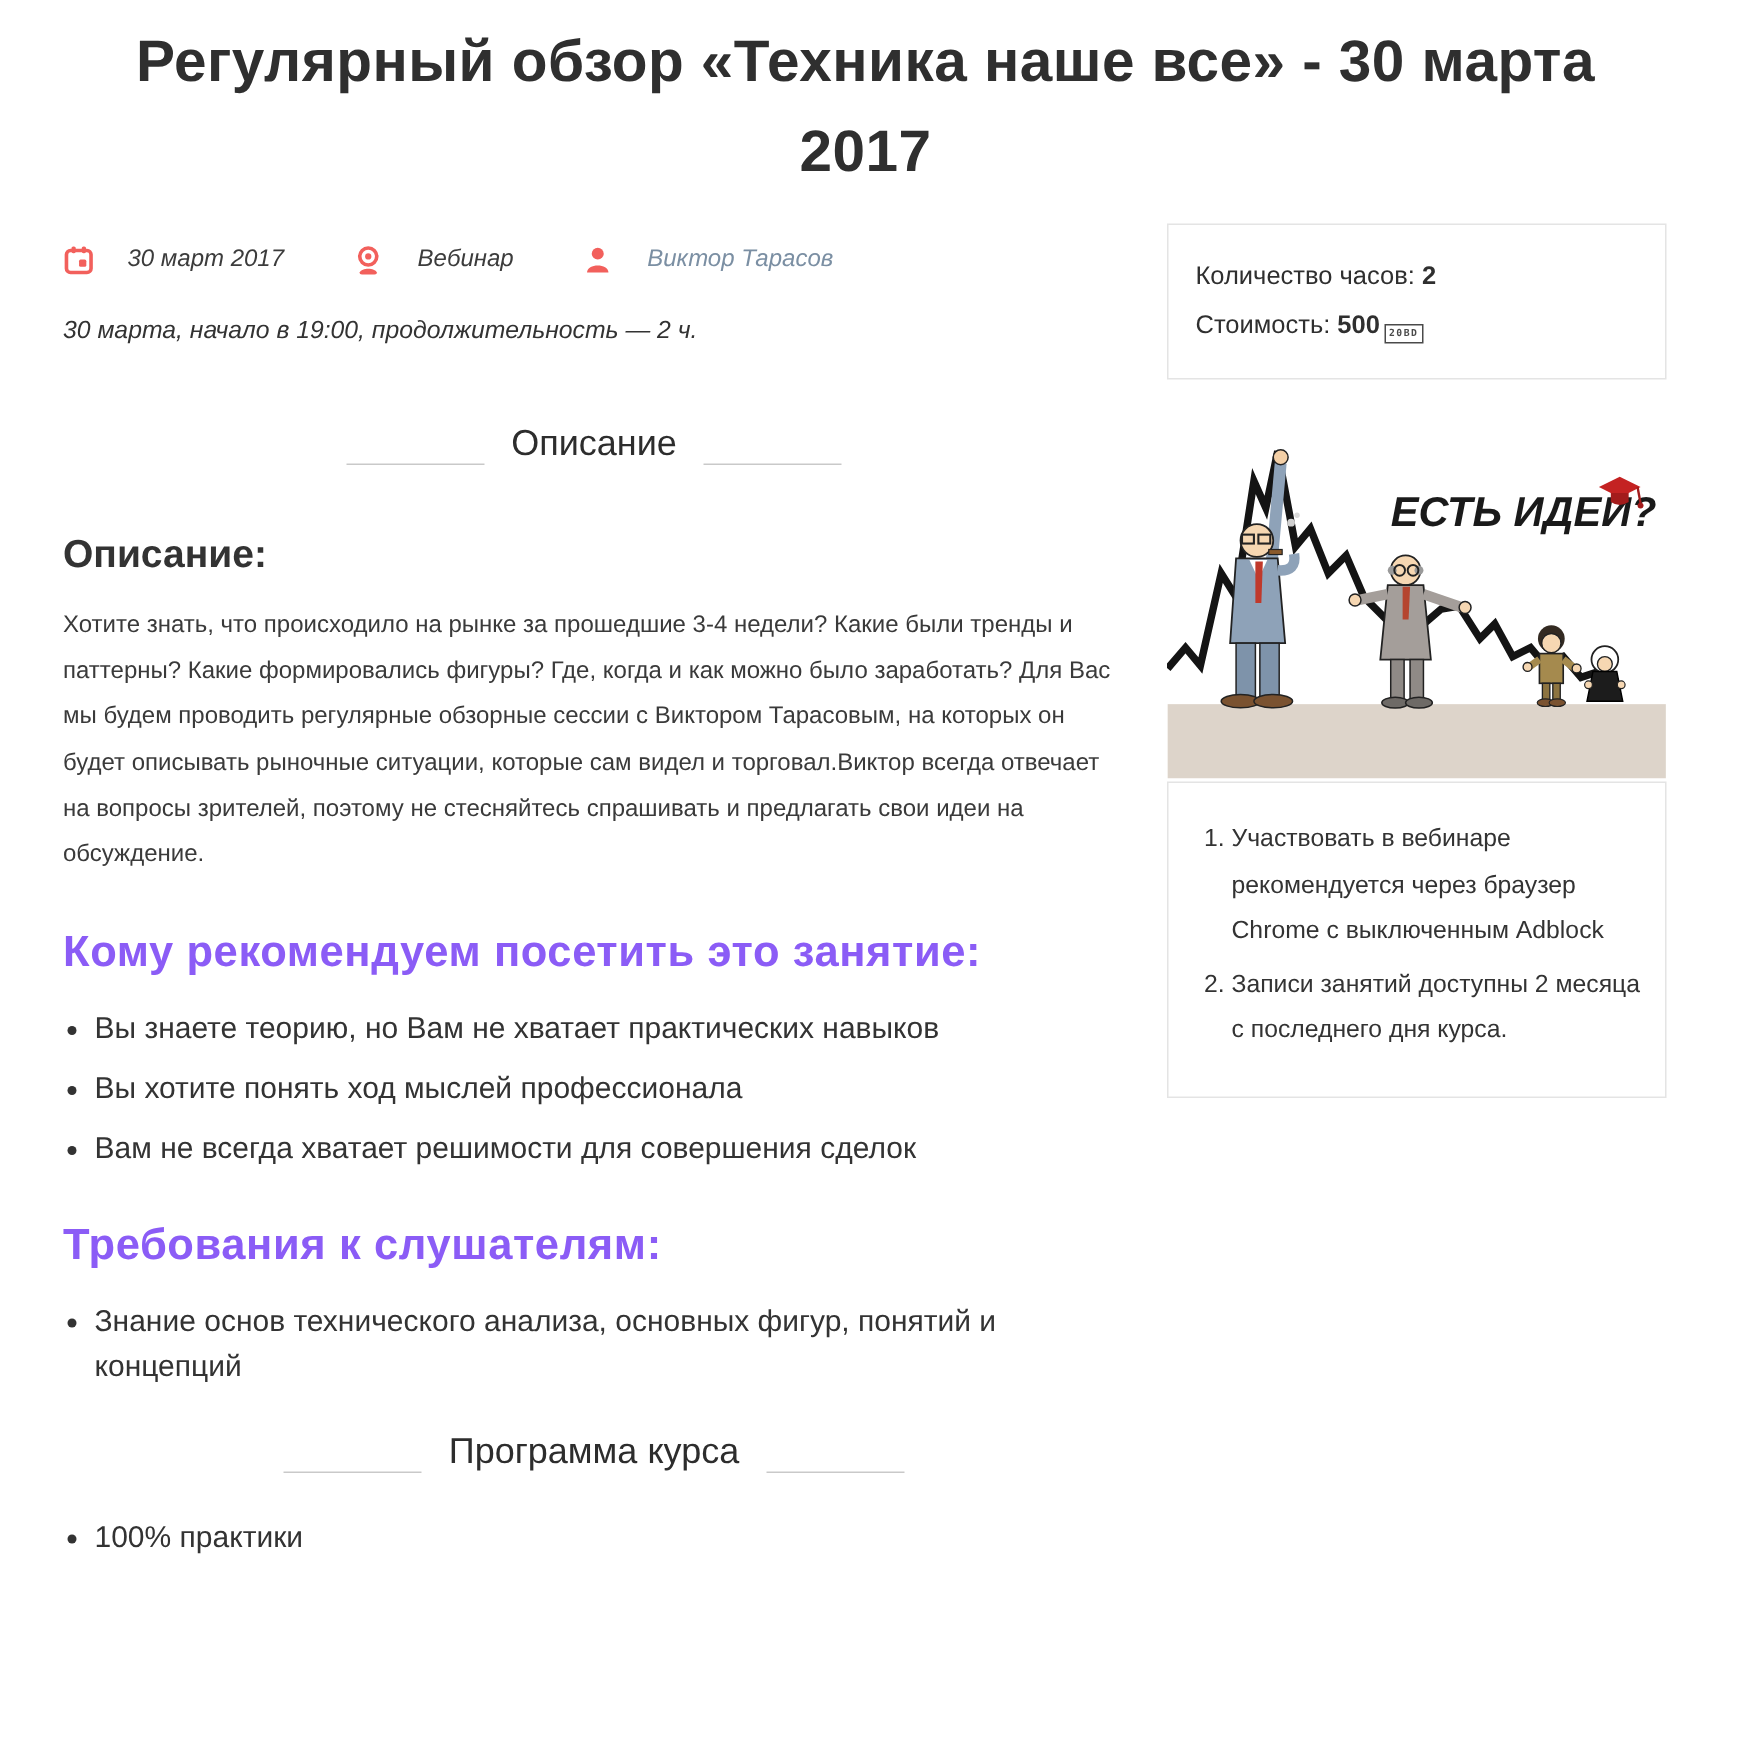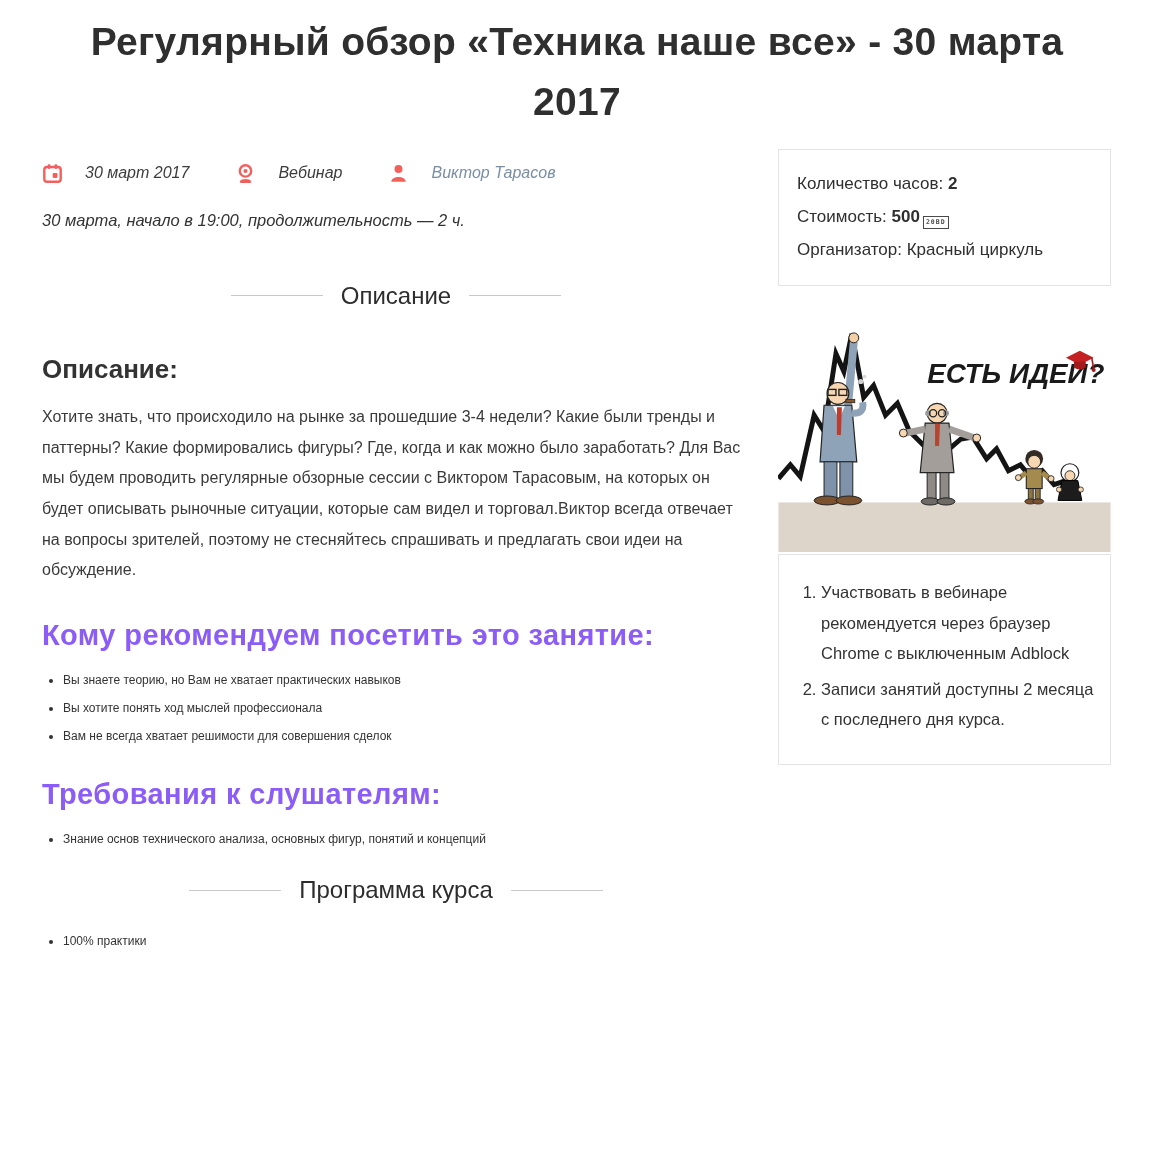--- a/index.html
+++ b/index.html
@@ -18,32 +18,32 @@
   
   .meta-row{display:flex;align-items:center;margin:14px 0 0;}
   .meta-item{display:flex;align-items:center;margin-right:46px;text-align:right;}
   .meta-item .ico{width:21px;height:21px;margin-right:22px;flex:0 0 21px;}
   .meta-text{font-style:italic;font-size:16px;color:#3c3c3c;}
   a.author-link{font-style:italic;font-size:16px;color:#7b8fa3;text-decoration:none;cursor:pointer;}
 
   .schedule{font-style:italic;font-size:16.5px;color:#333;margin:27px 0 0;}
 
   
-  .divider{display:flex;align-items:center;justify-content:center;gap:18px;margin:52px 0 0;}
+  .divider{display:flex;align-items:flex-end;justify-content:center;gap:18px;margin:52px 0 0;}
   .divider .line{width:92px;height:1px;background:#c9c9c9;}
   .divider-text{font-size:24px;color:#2d2d2d;white-space:nowrap;}
 
   h3.sub-heading{font-size:26px;font-weight:700;color:#333;margin:44px 0 0;}
   h2.sec-heading{font-size:29px;font-weight:700;color:#8b5cf6;margin:33px 0 0;letter-spacing:.4px;}
 
   p.body-text{font-size:16px;line-height:1.92;color:#3a3a3a;margin:17px 0 0;}
   p.program-text{font-style:italic;font-size:16.5px;line-height:1.95;color:#3a3a3a;margin:36px 0 0;}
 
   ul.bullets{margin:19px 0 0;padding:0 0 0 21px;list-style:disc;}
-  ul.bullets li{font-size:12px;line-height:1.5;margin-bottom:10px;color:#333;}
+  ul.bullets li{font-size:20px;line-height:1.5;margin-bottom:10px;color:#333;}
   ul.bullets.last{margin-top:28px;}
 
   
   .info-box{border:1px solid #e4e4e4;padding:17px 18px 19px;box-sizing:border-box;}
   .info-line{font-size:17px;line-height:1.95;color:#2f2f2f;}
   .info-lbl{}
   .info-val{font-weight:700;}
   .info-val.normal{font-weight:400;}
   .register-btn{
     display:block;width:100%;margin-top:15px;background:#f4524d;color:#fff;
@@ -148,24 +148,20 @@
           <span class="info-lbl">Количество часов:</span>
           <span class="info-val">2</span>
         </div>
         <div class="info-line">
           <span class="info-lbl">Стоимость:</span>
           <span class="info-val">500</span><span class="tofu">
               <i>20</i>
               <i>BD</i>
             </span>
         </div>
-        <div class="info-line">
-          <span class="info-lbl">Организатор:</span>
-          <span class="info-val normal">Красный циркуль</span>
-        </div>
       </div>
 
       <div class="promo-image">
         <svg viewBox="0 0 335 232">
 
           <rect x="0" y="182" width="335" height="50" fill="#ddd4ca"></rect>
 
           <polyline points="0,158 12,144 22,156 36,94 46,110 58,32 66,50 74,12 86,76 96,64 108,94 120,82 132,110 146,124 158,114 170,130 184,118 196,116 210,138 220,128 232,150 244,144 254,156 266,150 278,164 290,160 300,170" fill="none" stroke="#141414" stroke-width="5" stroke-linejoin="miter"></polyline>
 
           <g>

